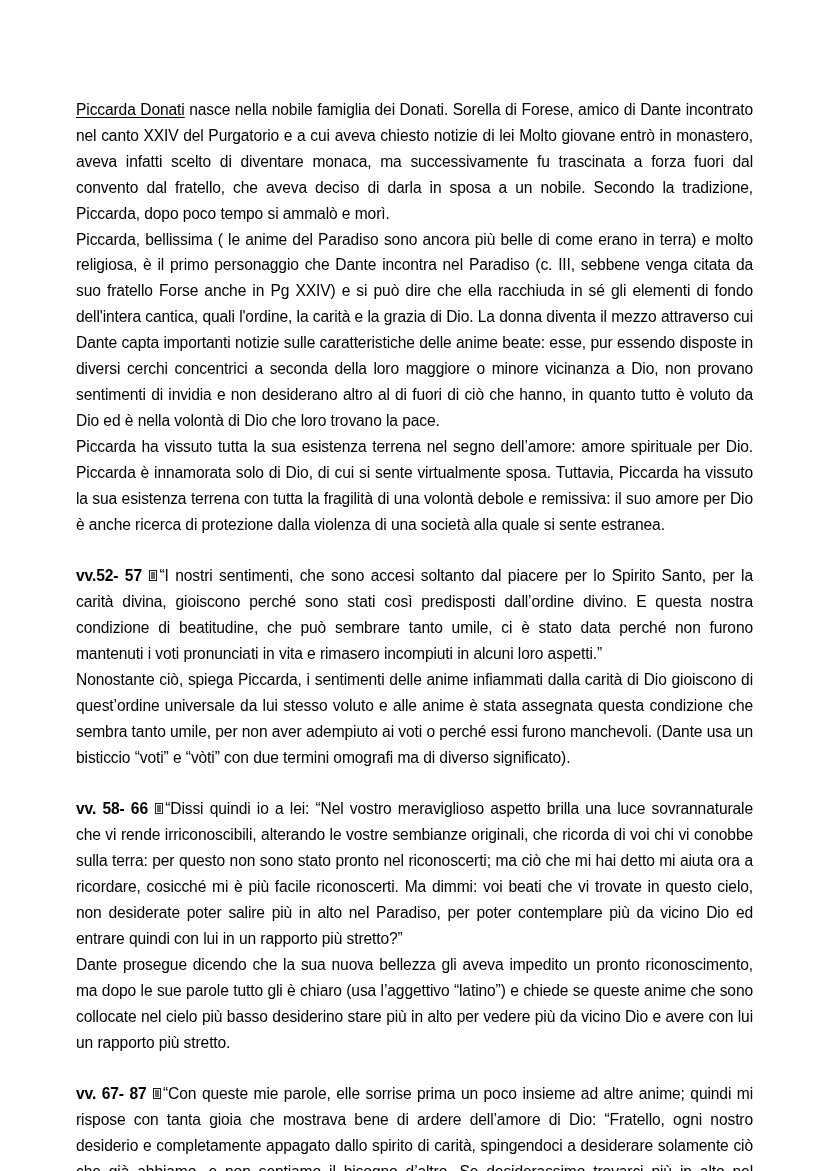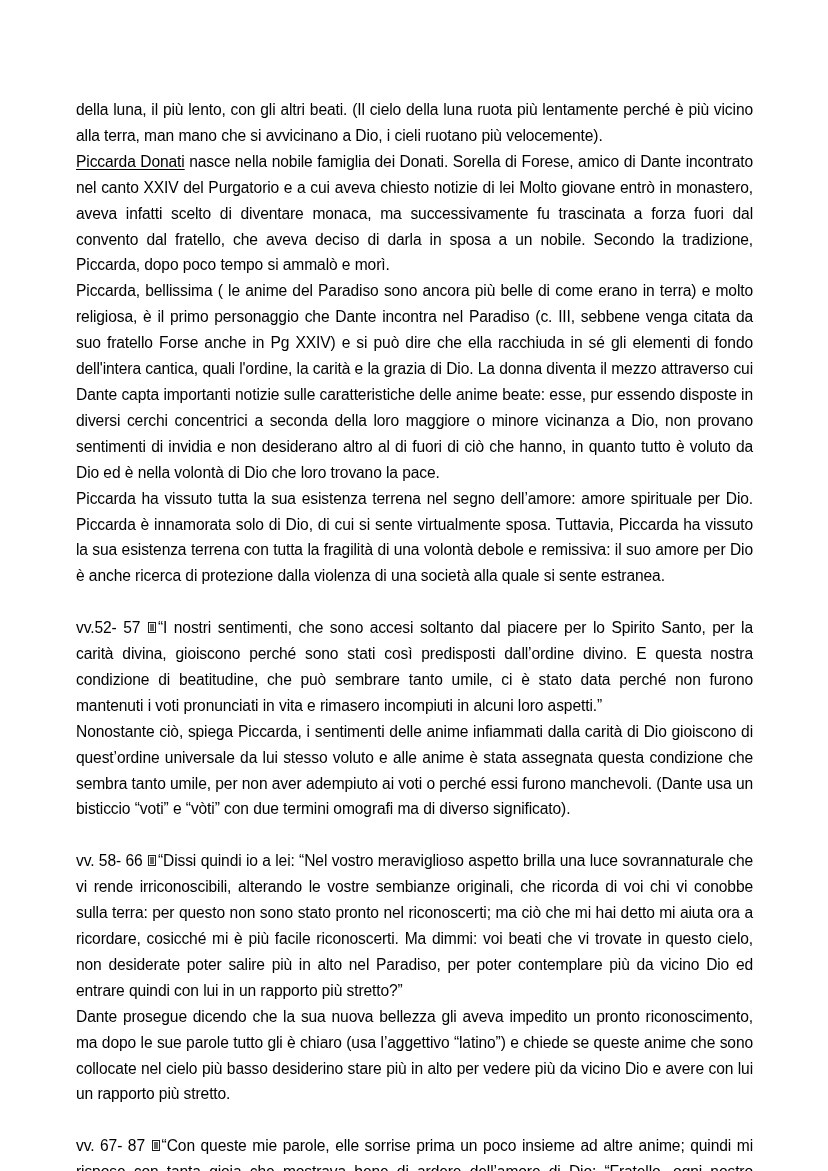--- a/index.html
+++ b/index.html
@@ -42,21 +42,21 @@
   
   .spacer-block {
     height: 25.9px;
   }
   .lead-name {
     font-weight: normal;
     text-decoration: underline;
     text-underline-offset: 1.5px;
   }
   .verse-label {
-    font-weight: normal;
+    font-weight: bold;
   }
   .tofu {
     display: inline-block;
     width: 8px;
     height: 11px;
     border: 1px solid #1a1a1a;
     box-sizing: border-box;
     position: relative;
     top: 0px;
     margin: 0 2px 0 1px;
@@ -72,21 +72,20 @@
     height: 7px;
     background: #555;
     opacity: 0.85;
   }
 </style>
 </head>
 <body>
 
 <div class="page">
   <div class="text-column" id="text-column">
-      <p class="para"><span>della luna, il più lento, con gli altri beati. (Il cielo della luna ruota più lentamente perché è più vicino alla terra, man mano che si avvicinano a Dio, i cieli ruotano più velocemente).</span></p>
       <p class="para"><span class="lead-name">Piccarda Donati</span><span> nasce nella nobile famiglia dei Donati. Sorella di Forese, amico di Dante incontrato nel canto XXIV del Purgatorio e a cui aveva chiesto notizie di lei Molto giovane entrò in monastero, aveva infatti scelto di diventare monaca, ma successivamente fu trascinata a forza fuori dal convento dal fratello, che aveva deciso di darla in sposa a un nobile. Secondo la tradizione, Piccarda, dopo poco tempo si ammalò e morì.</span></p>
       <p class="para"><span>Piccarda, bellissima ( le anime del Paradiso sono ancora più belle di come erano in terra) e molto religiosa, è il primo personaggio che Dante incontra nel Paradiso (c. III, sebbene venga citata da suo fratello Forse anche in Pg XXIV) e si può dire che ella racchiuda in sé gli elementi di fondo dell'intera cantica, quali l'ordine, la carità e la grazia di Dio. La donna diventa il mezzo attraverso cui Dante capta importanti notizie sulle caratteristiche delle anime beate: esse, pur essendo disposte in diversi cerchi concentrici a seconda della loro maggiore o minore vicinanza a Dio, non provano sentimenti di invidia e non desiderano altro al di fuori di ciò che hanno, in quanto tutto è voluto da Dio ed è nella volontà di Dio che loro trovano la pace.</span></p>
       <p class="para"><span>Piccarda ha vissuto tutta la sua esistenza terrena nel segno dell’amore: amore spirituale per Dio. Piccarda è innamorata solo di Dio, di cui si sente virtualmente sposa. Tuttavia, Piccarda ha vissuto la sua esistenza terrena con tutta la fragilità di una volontà debole e remissiva: il suo amore per Dio è anche ricerca di protezione dalla violenza di una società alla quale si sente estranea.</span></p>
       <div class="spacer-block"></div>
       <p class="para"><span class="verse-label">vv.52- 57</span><span> </span><span class="tofu"></span><span>“I nostri sentimenti, che sono accesi soltanto dal piacere per lo Spirito Santo, per la carità divina, gioiscono perché sono stati così predisposti dall’ordine divino. E questa nostra condizione di beatitudine, che può sembrare tanto umile, ci è stato data perché non furono mantenuti i voti pronunciati in vita e rimasero incompiuti in alcuni loro aspetti.”</span></p>
       <p class="para"><span>Nonostante ciò, spiega Piccarda, i sentimenti delle anime infiammati dalla carità di Dio gioiscono di quest’ordine universale da lui stesso voluto e alle anime è stata assegnata questa condizione che sembra tanto umile, per non aver adempiuto ai voti o perché essi furono manchevoli. (Dante usa un bisticcio “voti” e “vòti” con due termini omografi ma di diverso significato).</span></p>
       <div class="spacer-block"></div>
       <p class="para"><span class="verse-label">vv. 58- 66</span><span> </span><span class="tofu"></span><span>“Dissi quindi io a lei: “Nel vostro meraviglioso aspetto brilla una luce sovrannaturale che vi rende irriconoscibili, alterando le vostre sembianze originali, che ricorda di voi chi vi conobbe sulla terra: per questo non sono stato pronto nel riconoscerti; ma ciò che mi hai detto mi aiuta ora a ricordare, cosicché mi è più facile riconoscerti. Ma dimmi: voi beati che vi trovate in questo cielo, non desiderate poter salire più in alto nel Paradiso, per poter contemplare più da vicino Dio ed entrare quindi con lui in un rapporto più stretto?”</span></p>
       <p class="para"><span>Dante prosegue dicendo che la sua nuova bellezza gli aveva impedito un pronto riconoscimento, ma dopo le sue parole tutto gli è chiaro (usa l’aggettivo “latino”) e chiede se queste anime che sono collocate nel cielo più basso desiderino stare più in alto per vedere più da vicino Dio e avere con lui un rapporto più stretto.</span></p>
       <div class="spacer-block"></div>

